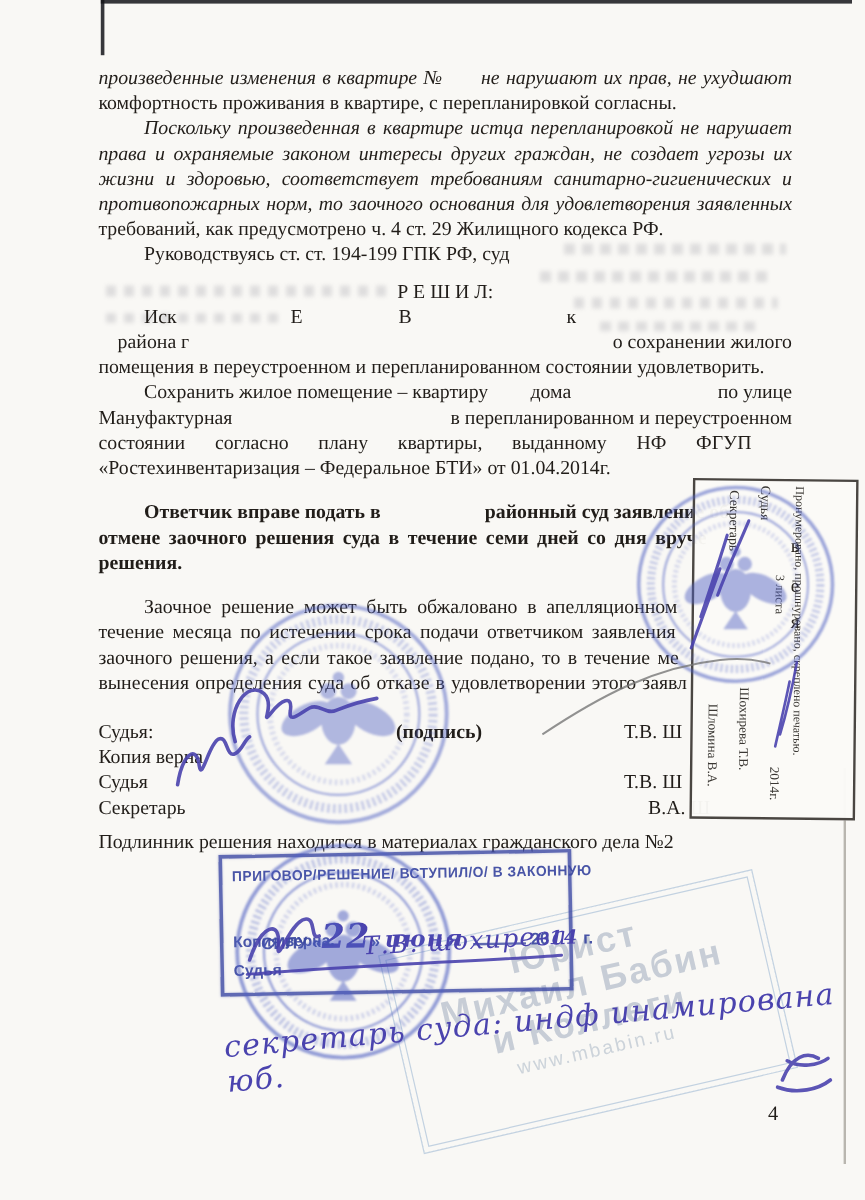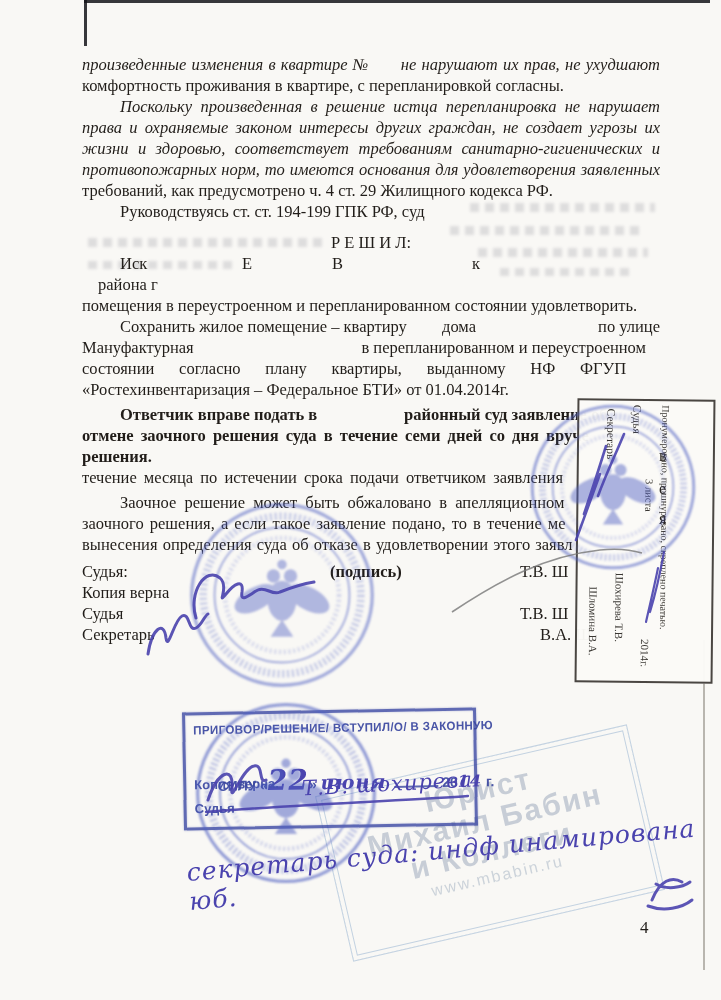--- a/index.html
+++ b/index.html
@@ -10,21 +10,21 @@
   .soft-edge{position:absolute;background:#b9b6af;}
   
   .flow{position:absolute;left:82px;top:54px;width:578px;z-index:10;}
   .ln{height:21px;line-height:21px;font-size:16.5px;white-space:pre;}
   .j{white-space:normal;text-align:justify;text-align-last:justify;font-style:italic;}
   .in{padding-left:38px;}
   .b{font-weight:700;}
   .ctr{text-align:center;white-space:pre;}
   .rel{position:relative;}
   .abs{position:absolute;top:0;}
-  .mt4{margin-top:4px;}.mt6{margin-top:6px;}.mt8{margin-top:8px;}.mt10{margin-top:10px;text-align:center;}
+  .mt4{margin-top:16px;}.mt6{margin-top:20px;}.mt8{margin-top:8px;}.mt10{margin-top:10px;text-align:center;}
   
   .smudge{position:absolute;filter:blur(1.6px);opacity:.33;z-index:3;
     background:repeating-linear-gradient(90deg,rgba(100,100,115,.55) 0 9px,rgba(100,100,115,0) 9px 15px);}
   
   .rstamp{position:absolute;left:183px;top:710px;width:288px;height:112px;z-index:12;
     border:3px solid rgba(62,75,165,.82);box-shadow:0 0 2px rgba(62,75,165,.45), inset 0 0 2px rgba(62,75,165,.35);
     transform:rotate(-1deg);color:rgba(58,71,160,.92);font-family:"Liberation Sans",sans-serif;}
   .rstamp .srow{position:absolute;left:8px;white-space:pre;font-weight:700;}
   .s1{top:8px;font-size:12px;letter-spacing:.4px;transform:scaleX(.96);transform-origin:left;}
   .s2{top:34px;font-size:14px;}
@@ -72,79 +72,81 @@
       <div class="wline">Юрист</div>
       <div class="wline">Михаил Бабин</div>
       <div class="wline">и Коллеги</div>
       <div class="wurl">www.mbabin.ru</div>
     </div>
   </div>
 
   <div class="flow">
     <div class="ln j" style="white-space:pre;text-align:left;">произведенные изменения в квартире №      не нарушают их прав, не ухудшают</div>
     <div class="ln">комфортность проживания в квартире, с перепланировкой согласны.</div>
-    <div class="ln j in">Поскольку произведенная в решение истца перепланировка не нарушает</div>
+    <div class="ln j in">Поскольку произведенная в квартире истца перепланировкой не нарушает</div>
     <div class="ln j">права и охраняемые законом интересы других граждан, не создает угрозы их</div>
     <div class="ln j">жизни и здоровью, соответствует требованиям санитарно-гигиенических и</div>
-    <div class="ln j">противопожарных норм, то имеются основания для удовлетворения заявленных</div>
+    <div class="ln j">противопожарных норм, то заочного основания для удовлетворения заявленных</div>
     <div class="ln">требований, как предусмотрено ч. 4 ст. 29 Жилищного кодекса РФ.</div>
     <div class="ln in">Руководствуясь ст. ст. 194-199 ГПК РФ, суд</div>
 
     <div class="ln ctr mt10">Р Е Ш И Л:</div>
 
     <div class="ln rel">
       <span class="abs" style="left:38px;">Иск</span>
       <span class="abs" style="left:160px;">Е</span>
       <span class="abs" style="left:250px;">В</span>
       <span class="abs" style="left:390px;">к</span>
     </div>
     <div class="ln rel">
       <span class="abs" style="left:16px;">района г</span>
+      <span class="abs" style="right:0;">о сохранении жилого</span>
     </div>
     <div class="ln">помещения в переустроенном и перепланированном состоянии удовлетворить.</div>
 
     <div class="ln rel">
       <span class="abs" style="left:38px;">Сохранить жилое помещение – квартиру</span>
       <span class="abs" style="left:360px;">дома</span>
       <span class="abs" style="right:0;">по улице</span>
     </div>
     <div class="ln rel">
       <span class="abs" style="left:0;">Мануфактурная</span>
-      <span class="abs" style="right:14px;">в перепланированном и переустроенном</span>
+      <span class="abs" style="right:0;">в перепланированном и переустроенном</span>
     </div>
     <div class="ln">состоянии      согласно      плану      квартиры,      выданному      НФ      ФГУП</div>
     <div class="ln">«Ростехинвентаризация – Федеральное БТИ» от 01.04.2014г.</div>
 
     <div class="ln rel b mt4">
       <span class="abs" style="left:38px;">Ответчик вправе подать в</span>
       <span class="abs" style="left:322px;">районный суд заявление об</span>
     </div>
     <div class="ln b" style="word-spacing:3px;">отмене заочного решения суда в течение семи дней со дня вруче</div>
     <div class="ln b">решения.</div>
 
+    <div class="ln in mt4" style="word-spacing:4px;">Заочное решение может быть обжаловано в апелляционном</div>
     <div class="ln" style="word-spacing:3px;">течение месяца по истечении срока подачи ответчиком заявления</div>
-    <div class="ln in mt4" style="word-spacing:4px;">Заочное решение может быть обжаловано в апелляционном</div>
     <div class="ln" style="word-spacing:2px;">заочного решения, а если такое заявление подано, то в течение ме</div>
     <div class="ln" style="word-spacing:1px;">вынесения определения суда об отказе в удовлетворении этого заявл</div>
 
     <div class="ln rel mt6">
       <span class="abs" style="left:0;">Судья:</span>
       <span class="abs" style="left:248px;font-weight:bold;">(подпись)</span>
       <span class="abs" style="left:438px;">Т.В. Ш</span>
     </div>
     <div class="ln">Копия верна</div>
     <div class="ln rel">
       <span class="abs" style="left:0;">Судья</span>
       <span class="abs" style="left:438px;">Т.В. Ш</span>
     </div>
     <div class="ln rel">
       <span class="abs" style="left:0;">Секретарь</span>
       <span class="abs" style="left:458px;">В.А. Ш</span>
     </div>
 
+    <div class="ln mt8">Подлинник решения находится в материалах гражданского дела №2</div>
   </div>
 
   <div class="rstamp">
     <div class="srow s1">ПРИГОВОР/РЕШЕНИЕ/ ВСТУПИЛ/О/ В ЗАКОННУЮ</div>
     <div class="srow s2">
       <span>СИЛУ «</span><span class="hw" style="font-size:28px;">22</span><span>»</span> <span class="hw" style="font-size:19px;">июня</span>  <span class="uline"></span> <span>20</span><span class="hw" style="font-size:16px;">14</span> <span>г.</span>
     </div>
     <div class="srow s3">Копия верна.</div>
     <div class="srow s4">Судья</div>
   </div>

